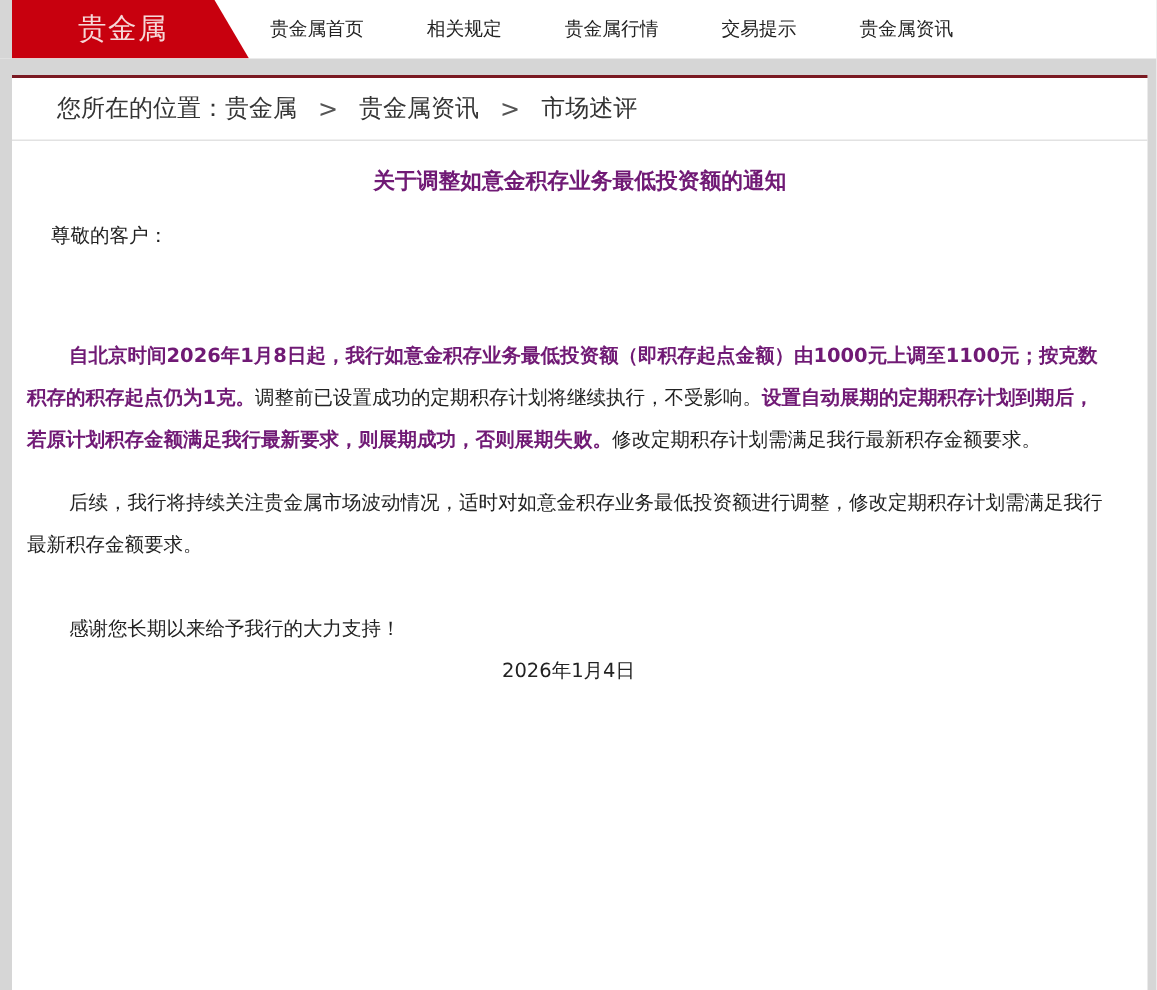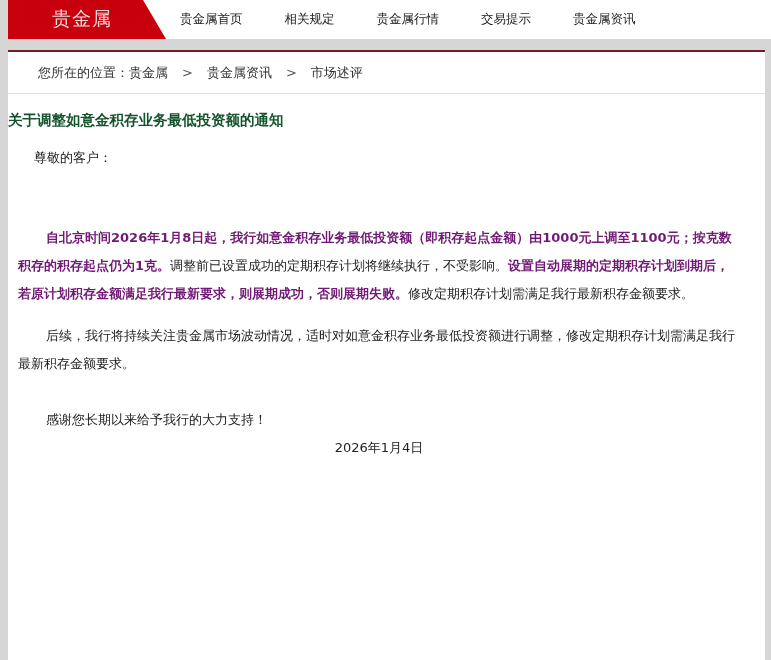--- a/index.html
+++ b/index.html
@@ -34,27 +34,27 @@
     font-size:12.5px; color:#222; margin-right:42px; white-space:nowrap; cursor:pointer;font-family:Liberation Serif, serif;
   }
   .panel {
     position:absolute; left:8px; top:50px; width:757px; height:620px;
     background:#fff;
     border-top:2px solid #7a1a22;
   }
   .breadcrumb {
     height:41px; border-bottom:1px solid #e2e2e2;
     display:flex; align-items:center; padding-left:30px;
-    font-size:13px; color:#333;
+    font-size:16px; color:#333;
   }
   .breadcrumb .sep { margin:0 14px; color:#555; }
   .breadcrumb a { color:#333; text-decoration:none; cursor:pointer; }
   .title {
-    font-weight:bold; font-size:14.5px;
-    margin-top:17px; color:#14532d;
+    text-align:center; font-weight:bold; font-size:14.5px;
+    margin-top:17px; color:#701a75;
   }
   .content {
     position:absolute; left:18px; top:128px; width:722px;
     font-size:13px; line-height:28px; color:#222;
   }
   .greeting { margin:16px; }
   .para { margin:0; text-indent:28px; }
   .gap1 { height:22px; }
   .gap2 { height:14px; }
   .bold { font-weight:bold; color:#701a75; }

